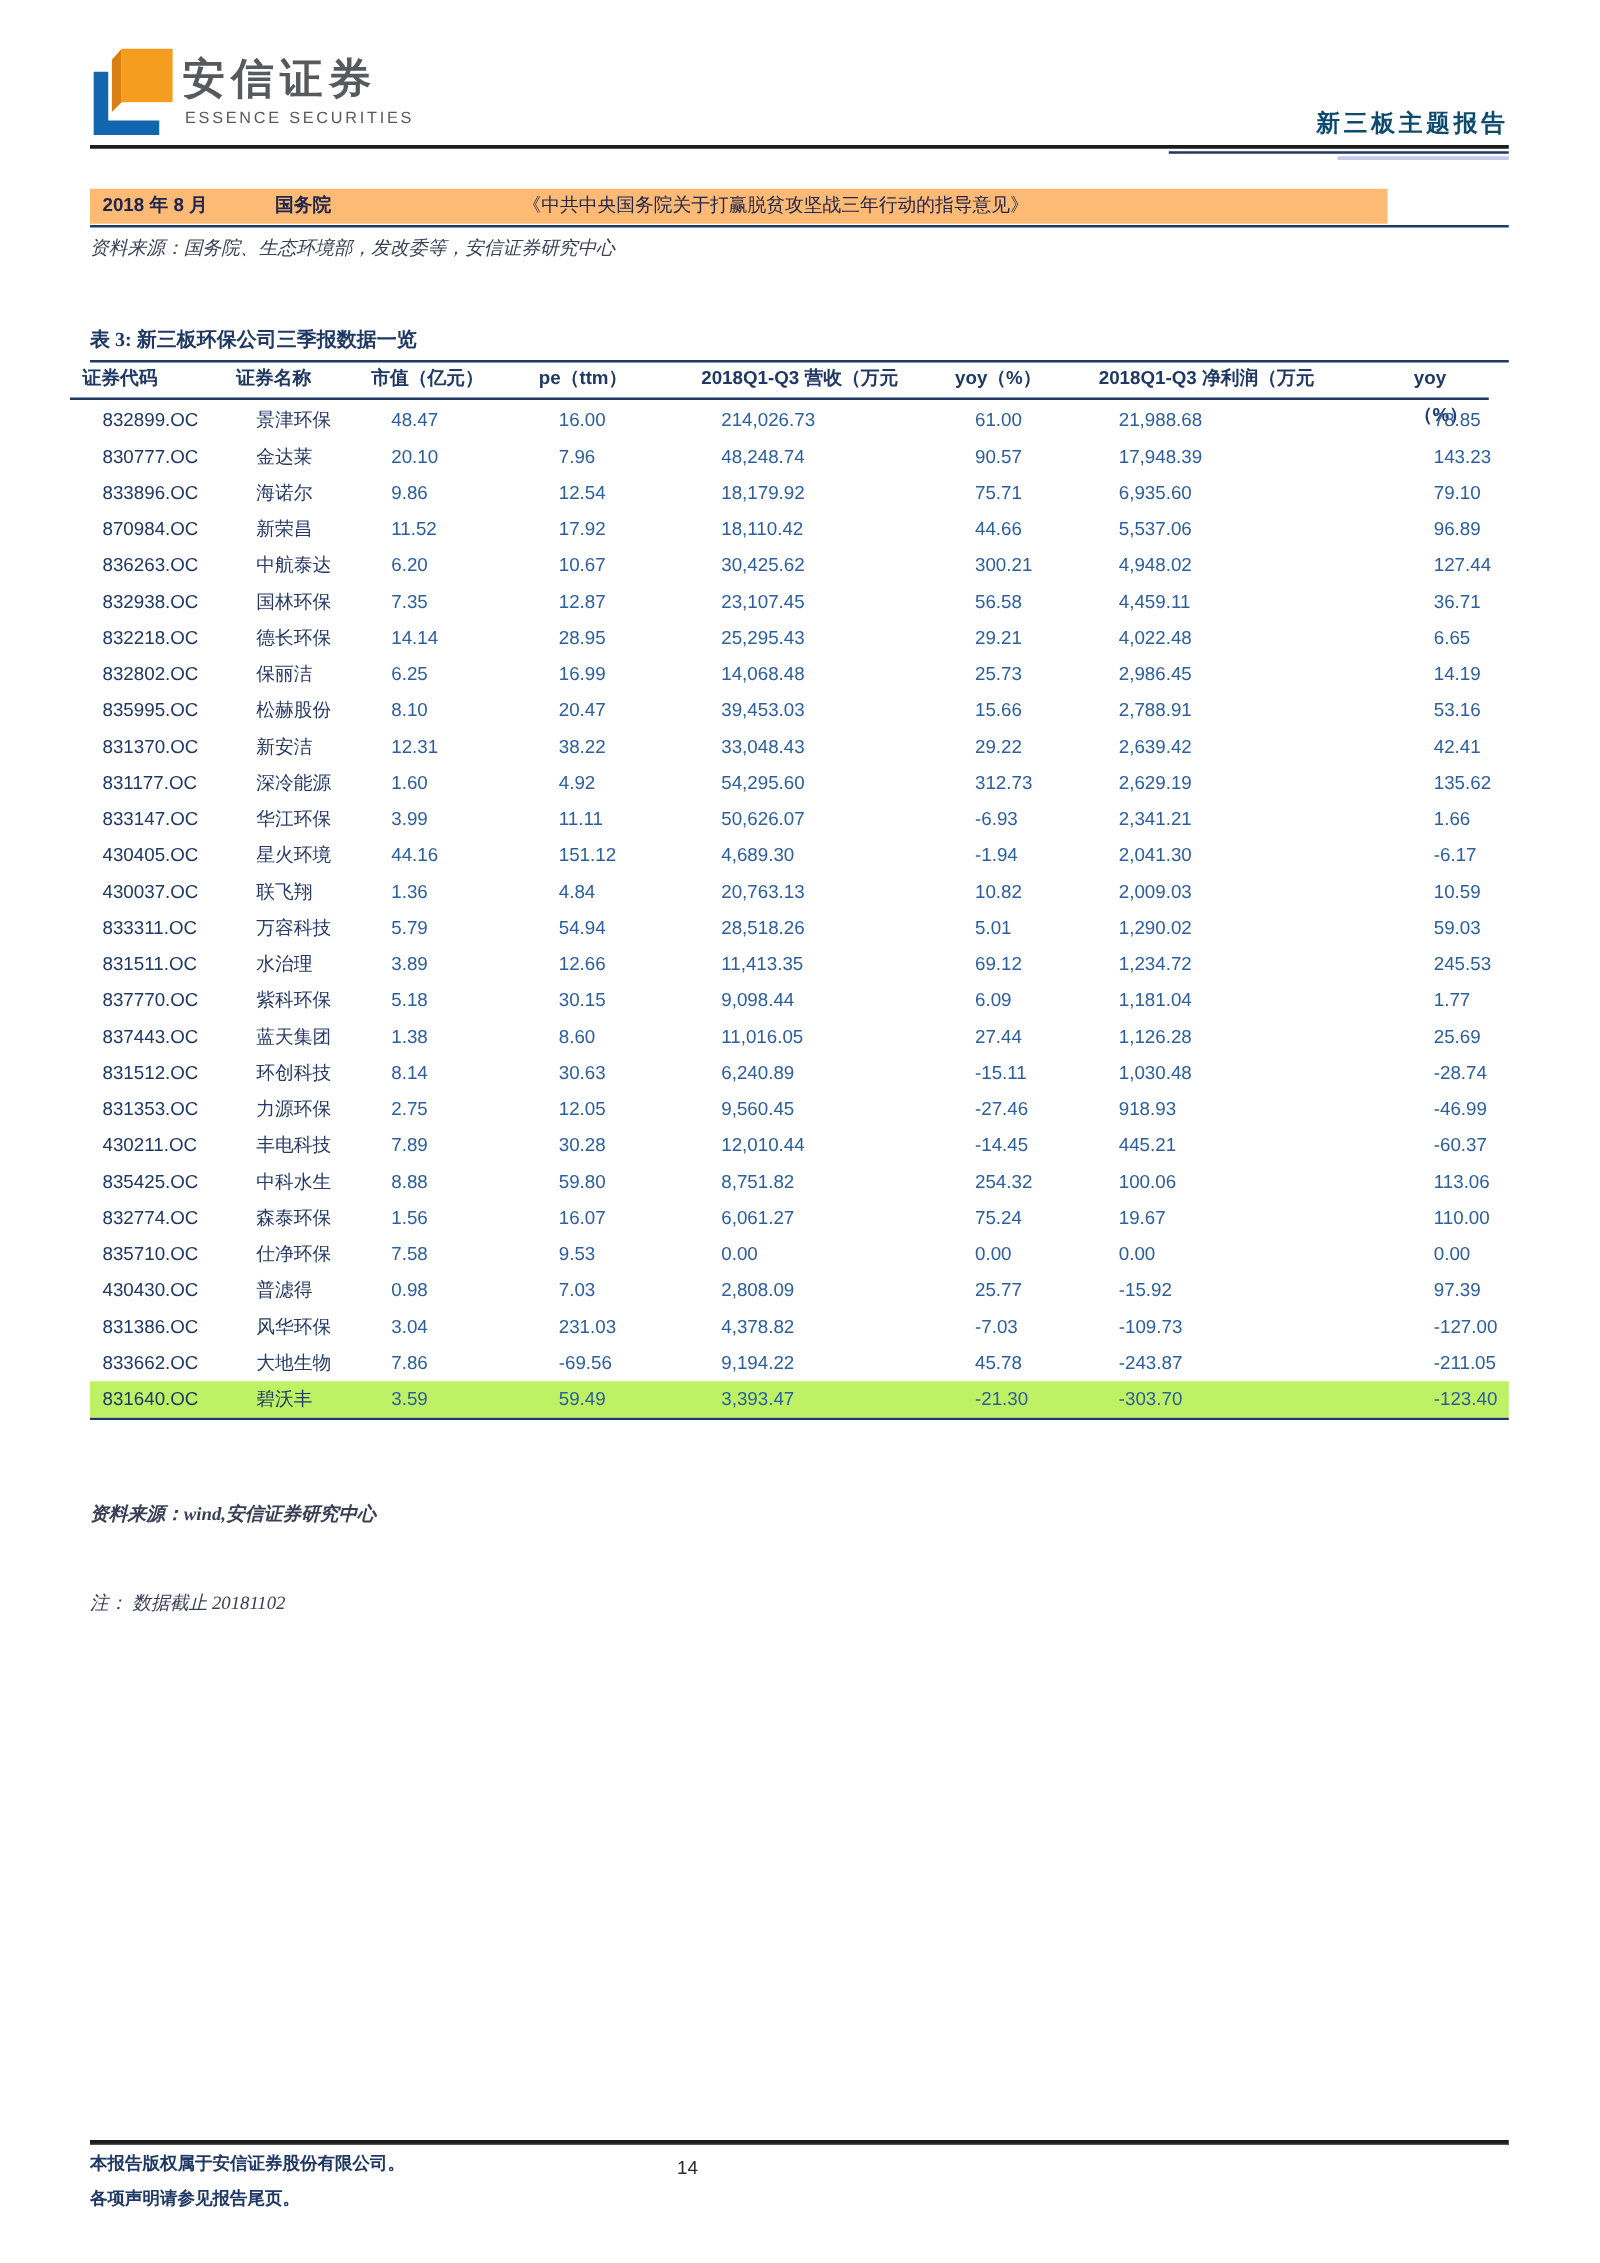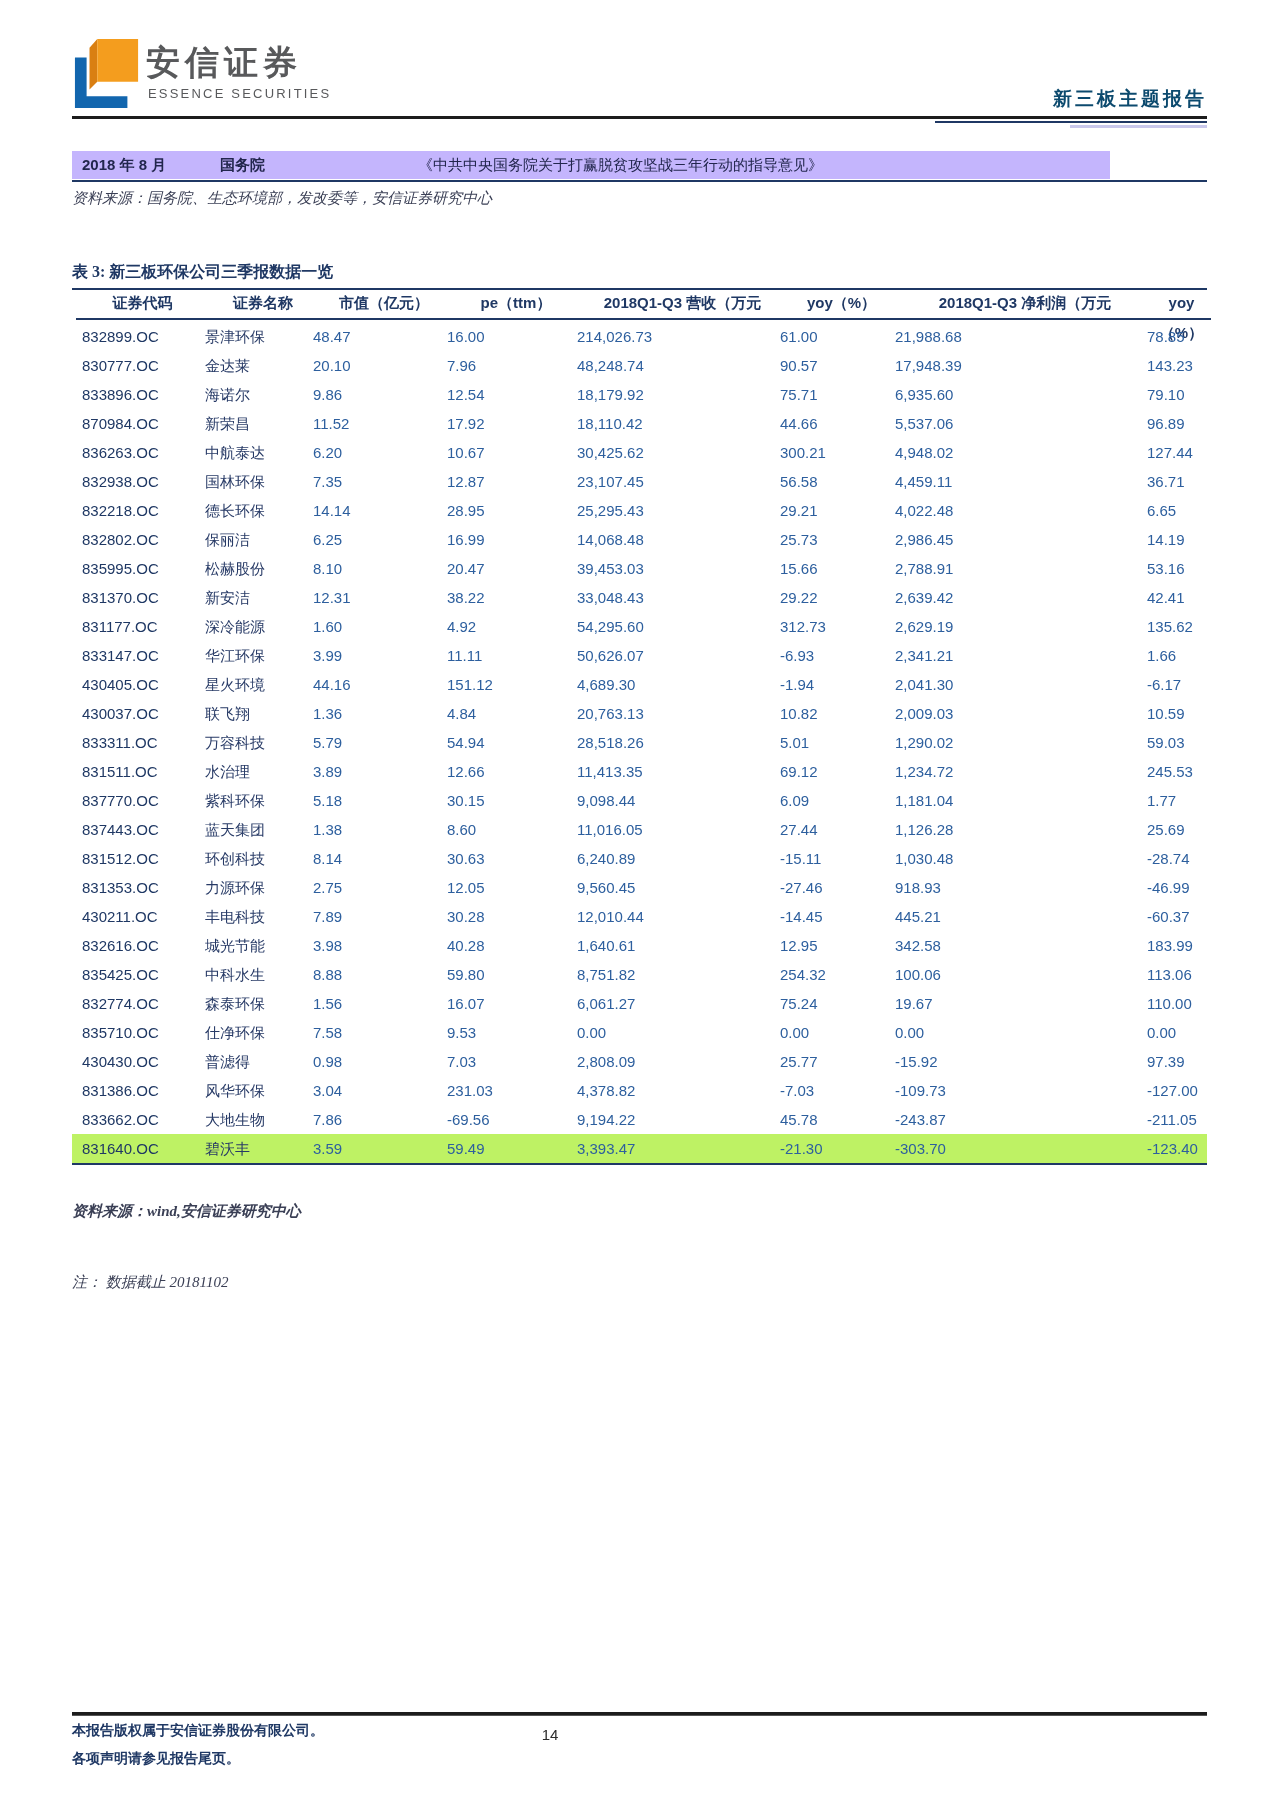--- a/index.html
+++ b/index.html
@@ -14,32 +14,32 @@
   .logo-wrap{left:72px;top:34px;width:400px;height:76px;}
   .logo-icon{position:absolute;left:1px;top:2px;width:68px;height:74px;}
   .logo-cn{position:absolute;left:74px;top:6px;font-size:34px;letter-spacing:5px;color:#58595b;font-weight:600;font-family:"Liberation Sans",sans-serif;}
   .logo-en{position:absolute;left:76px;top:52px;font-size:13px;letter-spacing:2.2px;color:#58595b;font-family:"Liberation Sans",sans-serif;}
   .report-type{left:800px;top:86px;width:407px;text-align:right;font-size:19px;letter-spacing:3px;color:#0c4a6e;font-weight:600;}
   .rule-a{left:72px;top:116px;width:1135px;height:3px;background:#1c1c1c;}
   .rule-b{left:935px;top:121px;width:272px;height:2px;background:#1f3864;}
   .artifact-line{left:1070px;top:125px;width:137px;height:3px;background:#c9c8ec;}
 
   
-  .policy-row{left:72px;top:151px;width:1038px;height:28px;background:#c4b5fd;font-size:15px;line-height:28px;color:#22264d;}
+  .policy-row{left:72px;top:151px;width:1038px;height:28px;background:#fdba74;font-size:15px;line-height:28px;color:#22264d;}
   .policy-date{position:absolute;left:10px;top:0;font-weight:bold;font-family:"Liberation Sans",sans-serif;}
   .policy-issuer{position:absolute;left:148px;top:0;font-weight:bold;}
   .policy-title{position:absolute;left:346px;top:0;}
   .policy-underline{left:72px;top:180px;width:1135px;height:2px;background:#1f3864;}
   .source-line{font-style:italic;font-size:15px;color:#3a3f55;}
   .policy-source{left:72px;top:189px;}
 
   
   .tbl-caption{left:72px;top:262px;width:1135px;font-size:16px;font-weight:bold;color:#1f3864;padding-bottom:5px;border-bottom:2px solid #1f3864;}
   .grid-row{display:grid;grid-template-columns:123px 118px 134px 130px 203px 115px 252px 61px;}
-  .tbl-head{left:76px;top:288px;width:1135px;height:30px;line-height:30px;border-bottom:2px solid #1f3864;font-size:15px;font-weight:bold;color:#1f3864;text-align:center;}
+  .tbl-head{left:56px;top:288px;width:1135px;height:30px;line-height:30px;border-bottom:2px solid #1f3864;font-size:15px;font-weight:bold;color:#1f3864;}
   .tbl-head .c0,.tbl-head .c1{padding-left:10px;}
   .tbl-body{left:72px;top:322px;width:1135px;border-bottom:2px solid #1f3864;}
   .trow{height:29px;line-height:29px;font-size:15px;}
   .trow.hl{background:#bef264;}
   .tcell{white-space:nowrap;overflow:visible;}
   .tcell.c0{padding-left:10px;font-weight:normal;color:#1f3864;}
   .tcell.c1{padding-left:10px;color:#273a66;font-family:Liberation Sans, sans-serif;}
   .tcell.c2,.tcell.c3,.tcell.c4,.tcell.c5,.tcell.c6,.tcell.c7{color:#2d5f9e;}
   .tbl-source{left:72px;top:1202px;font-weight:bold;}
   .tbl-note{left:72px;top:1241px;margin-top:32px;}
@@ -291,30 +291,20 @@
       <div class="tcell c0">430211.OC</div>
       <div class="tcell c1">丰电科技</div>
       <div class="tcell c2">7.89</div>
       <div class="tcell c3">30.28</div>
       <div class="tcell c4">12,010.44</div>
       <div class="tcell c5">-14.45</div>
       <div class="tcell c6">445.21</div>
       <div class="tcell c7">-60.37</div>
     </div>
     <div class="trow grid-row">
-      <div class="tcell c0">832616.OC</div>
-      <div class="tcell c1">城光节能</div>
-      <div class="tcell c2">3.98</div>
-      <div class="tcell c3">40.28</div>
-      <div class="tcell c4">1,640.61</div>
-      <div class="tcell c5">12.95</div>
-      <div class="tcell c6">342.58</div>
-      <div class="tcell c7">183.99</div>
-    </div>
-    <div class="trow grid-row">
       <div class="tcell c0">835425.OC</div>
       <div class="tcell c1">中科水生</div>
       <div class="tcell c2">8.88</div>
       <div class="tcell c3">59.80</div>
       <div class="tcell c4">8,751.82</div>
       <div class="tcell c5">254.32</div>
       <div class="tcell c6">100.06</div>
       <div class="tcell c7">113.06</div>
     </div>
     <div class="trow grid-row">

